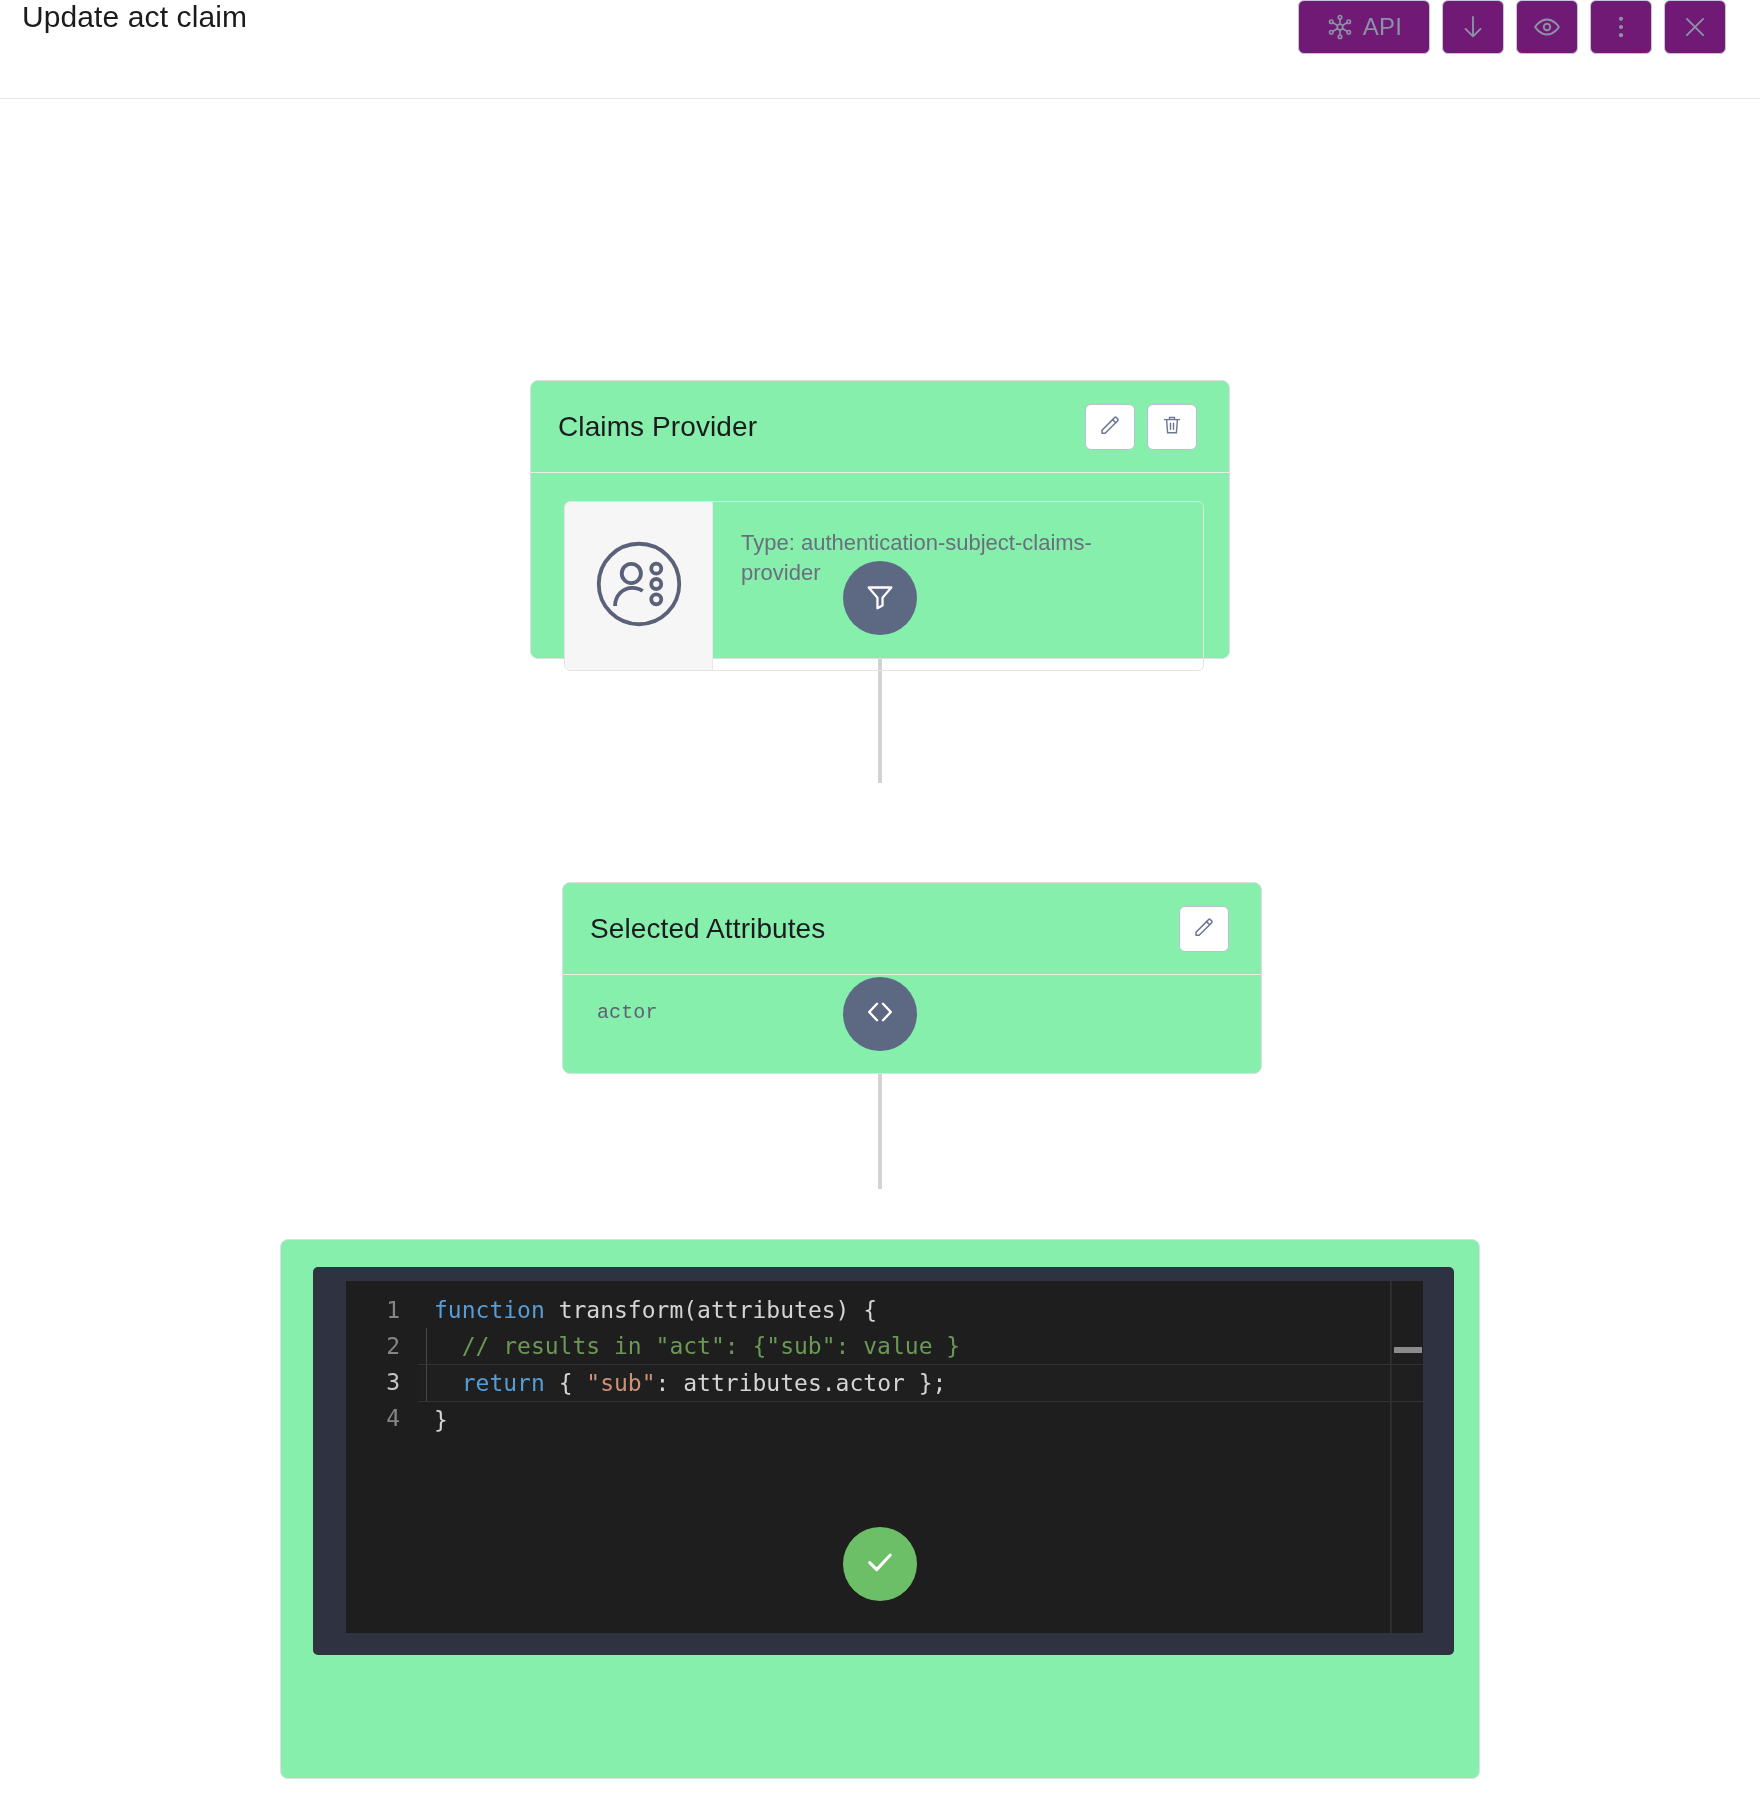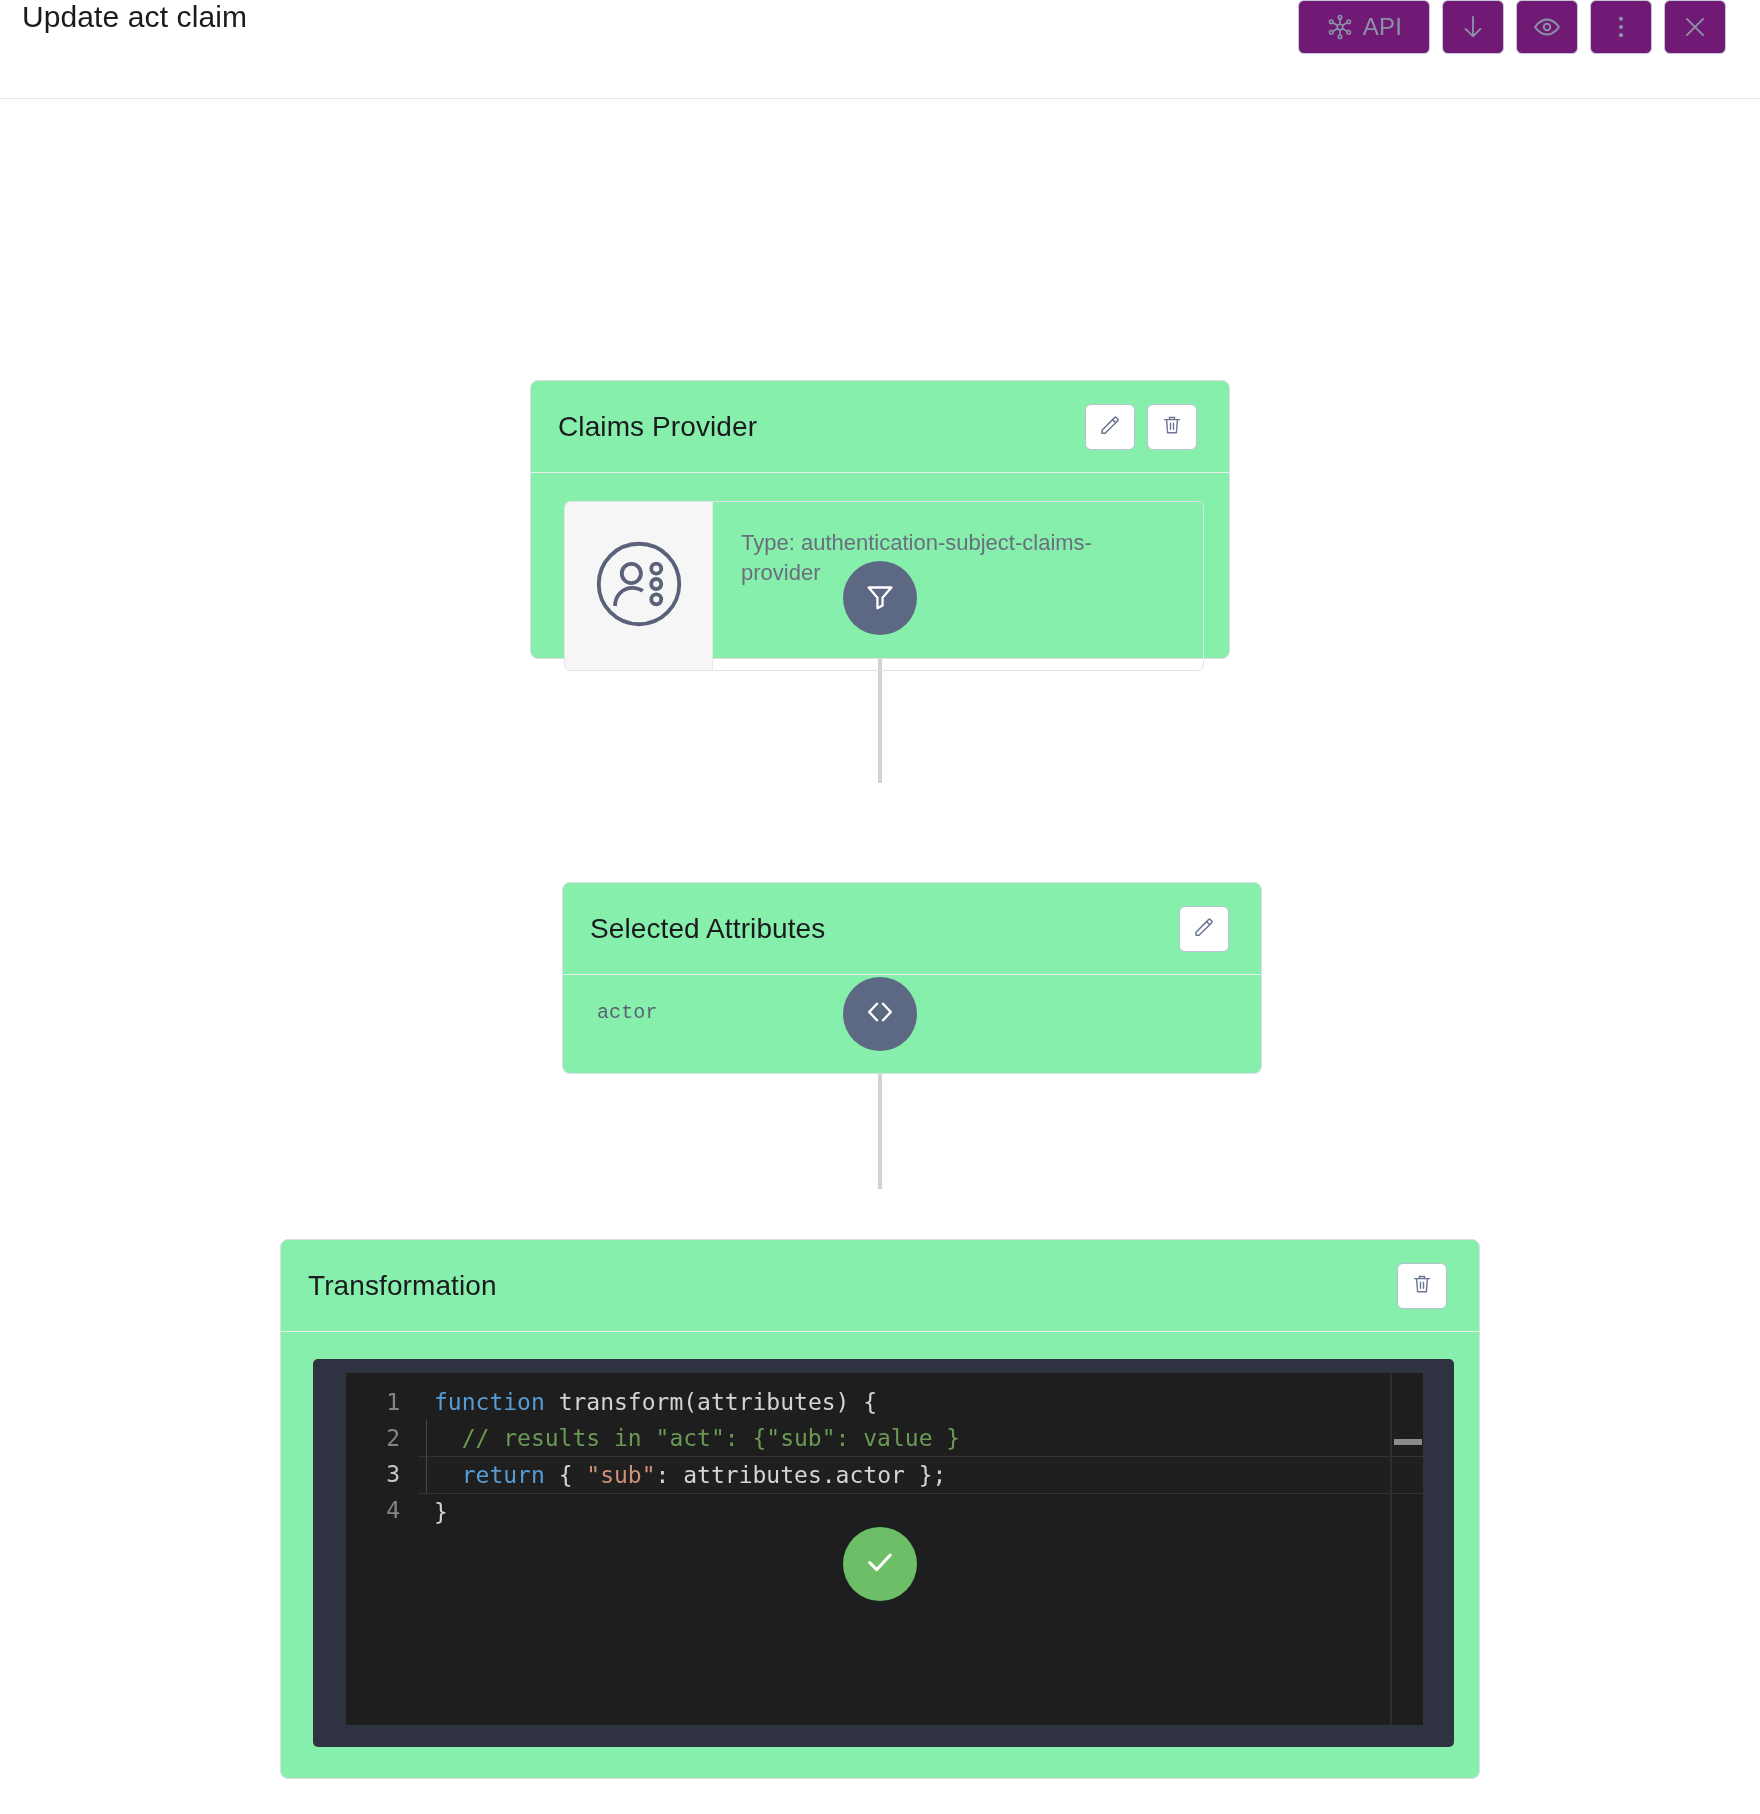--- a/index.html
+++ b/index.html
@@ -468,34 +468,20 @@
 
     <div class="step-circle" style="top:878px;">
       <span>
         <svg width="36" height="36" viewBox="0 0 24 24" fill="none" stroke="#ffffff" stroke-width="1.6" stroke-linecap="round" stroke-linejoin="round">
           <path d="M10 6.5L4.8 12 10 17.5M14 6.5L19.2 12 14 17.5"></path>
         </svg>
       </span>
     </div>
 
     <div class="card" id="transformation-card">
-      <div class="card-head">
-        <div class="card-title">Transformation</div>
-        <div class="card-head-actions">
-          <div class="icon-btn">
-            <span>
-              <svg width="24" height="24" viewBox="0 0 24 24" fill="none" stroke="#6b7694" stroke-width="1.4" stroke-linecap="round">
-                <path d="M4.5 6.6h15M9.5 6.6V4.5h5v2.1"></path>
-                <path d="M6.6 6.6l1 13.1h8.8l1-13.1"></path>
-                <path d="M10.5 10.2v6M13.5 10.2v6"></path>
-              </svg>
-            </span>
-          </div>
-        </div>
-      </div>
 
       <div class="code-shell">
         <div class="code-editor">
           <div class="gutter">
             <div>1</div>
             <div>2</div>
             <div class="active">3</div>
             <div>4</div>
           </div>
 

